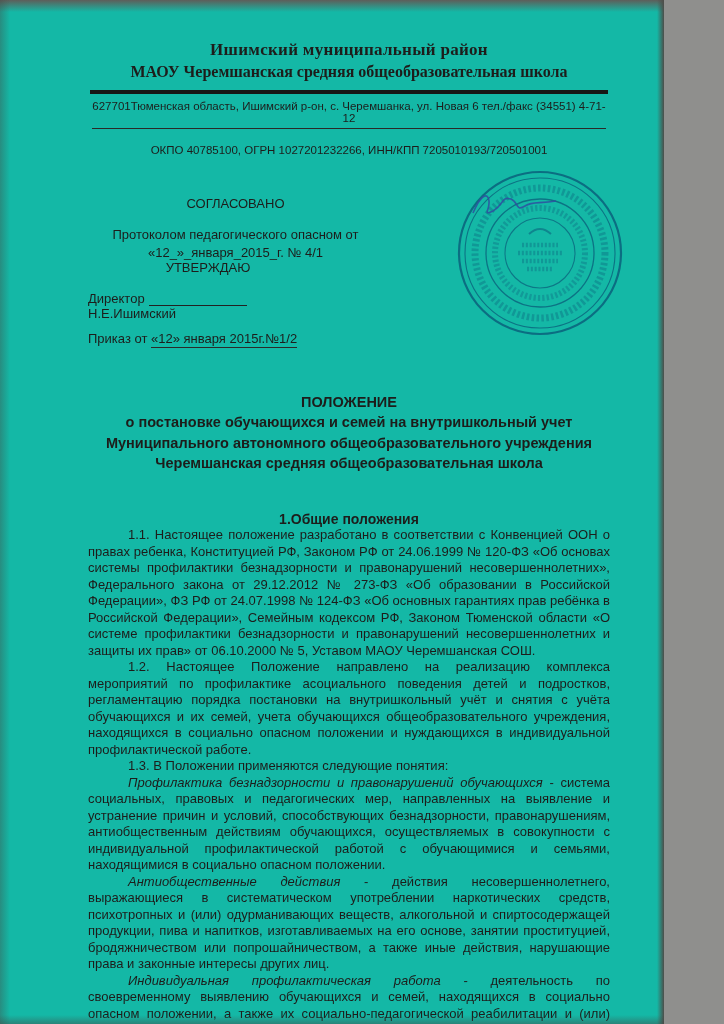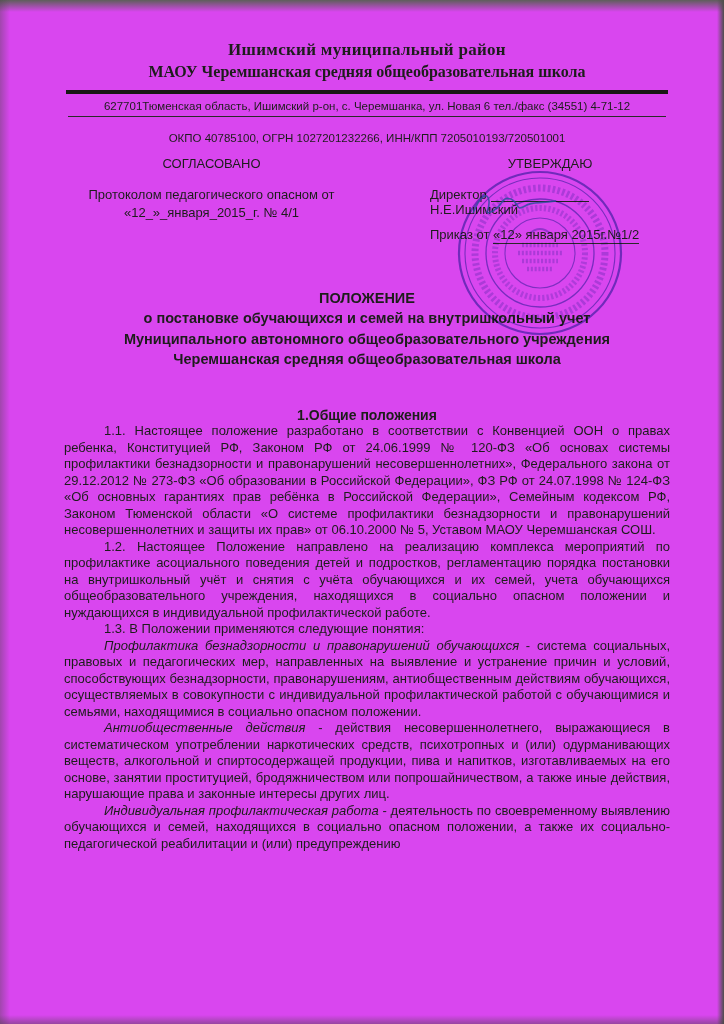--- a/index.html
+++ b/index.html
@@ -6,23 +6,23 @@
   * { margin:0; padding:0; box-sizing:border-box; }
   html,body { width:724px; height:1024px; }
   body {
     background:#8f8f8d;
     font-family:"Liberation Sans", sans-serif;
     color:#1d1d1b;
     overflow:hidden;
   }
   .paper {
     position:relative;
-    width:724px; height:1024px;
-    background:#d946ef;
-    padding:40px 54px 0 64px;
+    width:664px; height:1024px;
+    background:#14b8a6;
+    padding:40px 54px 0 88px;
     overflow:hidden;
   }
   
   .edge-top { position:absolute; top:0; left:0; right:0; height:12px;
     background:linear-gradient(#5e5e5a, rgba(94,94,90,0)); pointer-events:none; }
   .edge-left { position:absolute; top:0; left:0; width:10px; height:100%;
     background:linear-gradient(to right, rgba(70,70,66,.38), rgba(70,70,66,0)); pointer-events:none; }
   .edge-right { position:absolute; top:0; right:0; width:7px; height:100%;
     background:linear-gradient(to left, #4d4d49, rgba(77,77,73,0)); pointer-events:none; }
   .edge-bottom { position:absolute; bottom:0; left:0; right:0; height:9px;
@@ -30,22 +30,22 @@
 
   .h-line1 { text-align:center; font-family:"Liberation Serif", serif;
     font-weight:bold; font-size:17px; letter-spacing:.3px; }
   .h-line2 { text-align:center; font-family:"Liberation Serif", serif;
     font-weight:bold; font-size:16px; margin-top:3px; }
   .rule-thick { height:4px; background:#171715; margin:9px 2px 6px 2px; }
   .addr { text-align:center; font-size:11.5px; padding-bottom:4px;
     border-bottom:1.5px solid #2a2a28; margin:0 4px; }
   .codes { text-align:center; font-size:11.5px; margin-top:15px; }
 
-  .approval { display:flex; justify-content:space-between; margin-top:12px;
-    font-size:13px; position:relative; }
+  .approval { display:flex; justify-content:space-between; margin-top:40px;
+    font-size:13px; position:relative;flex-direction:column; }
   .appr-left { width:295px; text-align:center; }
   .appr-right { width:240px; text-align:left; }
   .appr-title { margin-bottom:16px; text-align:center; }
   .appr-line { margin-top:3px; }
   .appr-right .appr-line { margin-top:10px; }
   .sig-line { display:inline-block; width:98px; height:13px;
     border-bottom:1px solid #222; vertical-align:bottom; margin:0 4px; }
   .u { border-bottom:1px solid #2a2a28; padding-bottom:1px; }
 
   .seal { position:absolute; left:455px; top:168px; width:170px; height:170px;

